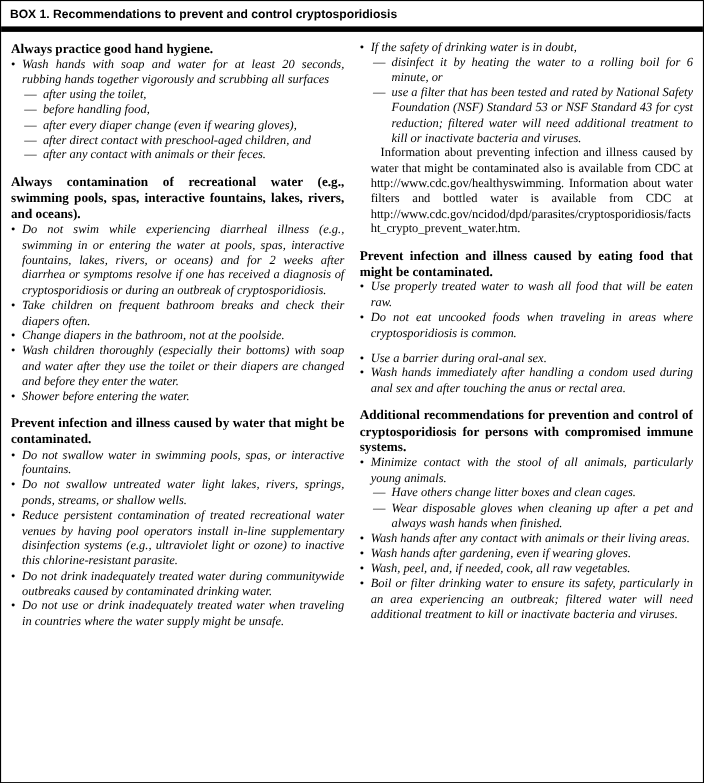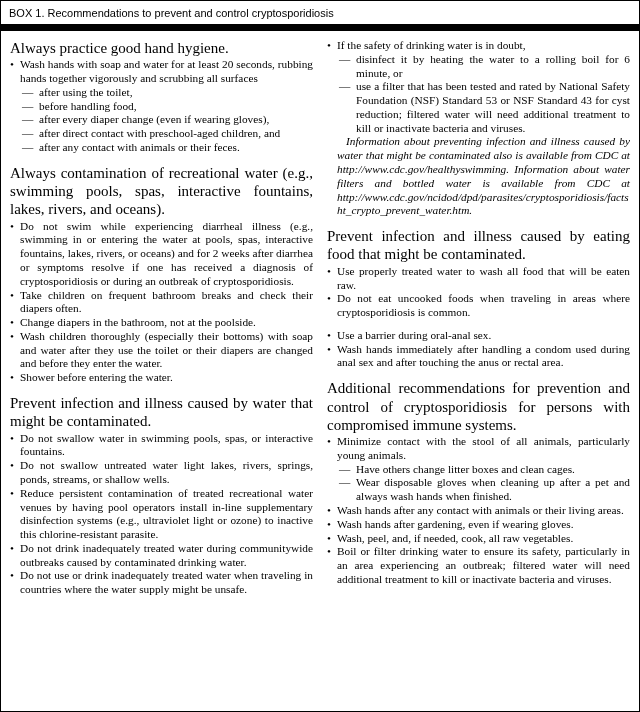--- a/index.html
+++ b/index.html
@@ -10,58 +10,57 @@
     color: #000;
   }
   .box {
     width: 640px; height: 712px;
     border: 1px solid #000;
     background: #fff;
     display: flex; flex-direction: column;
   }
   .titlebar {
     font-family: "Liberation Sans", sans-serif;
-    font-weight: normal;
+    font-weight: bold;
     font-size: 11px;
     padding: 6px 8px 5px 8px;
-    border-bottom: 7px solid #000000;
+    border-bottom: 5px solid #000000;
   }
   .content {
     flex: 1;
     display: flex;
     gap: 14px;
     padding: 8px 9px 6px 9px;
     overflow: hidden;
   }
   .col {
     flex: 1;
     font-size: 11.3px;
     line-height: 1.22;
     text-align: justify;
   }
   .sec { margin-bottom: 9px; }
   .sec:last-child { margin-bottom: 0; }
   .hdr {
-    font-size: 15px;
-    font-weight: normal;
+    font-size: 12px;
+    font-weight: bold;
     text-align: justify;
     margin-bottom: 1px;
   }
   .bullet { display: flex; }
   .bullet > .marker { flex: 0 0 10px; width: 10px; }
-  .btext { flex: 1; text-align: justify; overflow-wrap: break-word; }
+  .btext { flex: 1; text-align: justify; overflow-wrap: break-word; font-style: italic; }
   .sub { display: flex; margin-left: 12px; }
   .sub > .marker { flex: 0 0 17px; width: 17px; }
   .note {
     margin-left: 10px;
     text-indent: 9px;
     text-align: justify;
     overflow-wrap: break-word;
     word-break: break-word;
-    font-style: italic;
   }
 </style>
 </head>
 <body>
 
 <div class="box">
   <div class="titlebar">BOX 1. Recommendations to prevent and control cryptosporidiosis</div>
   <div class="content">
 
     <div class="col">

